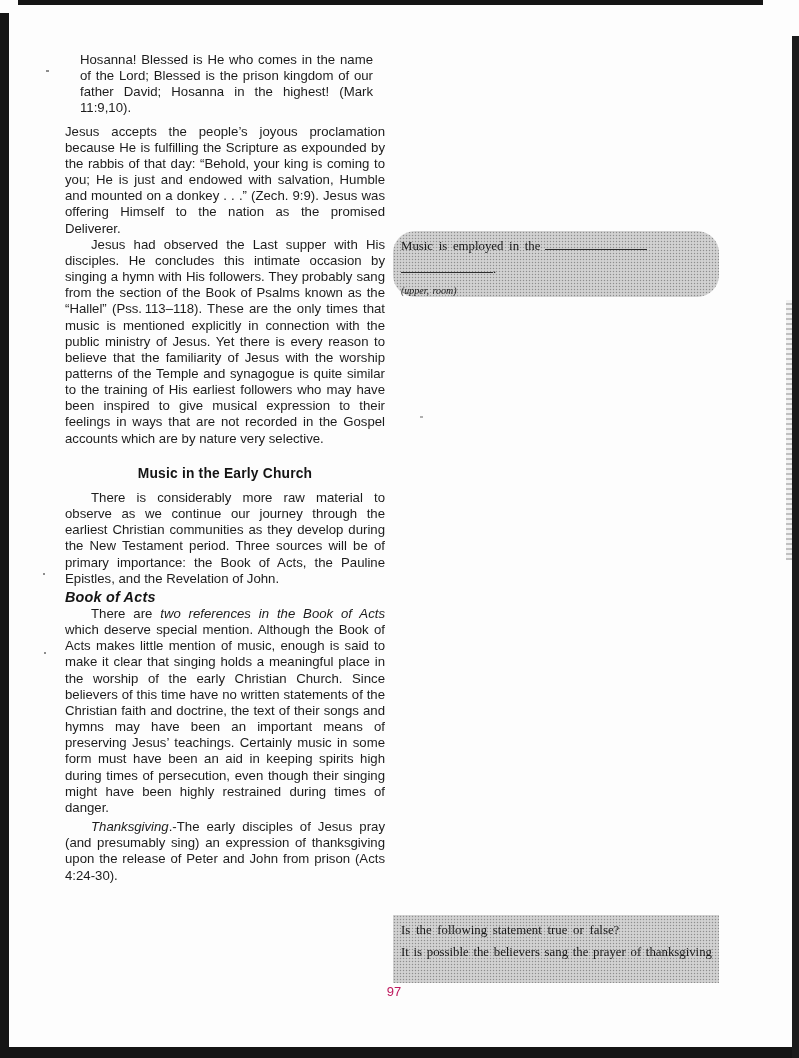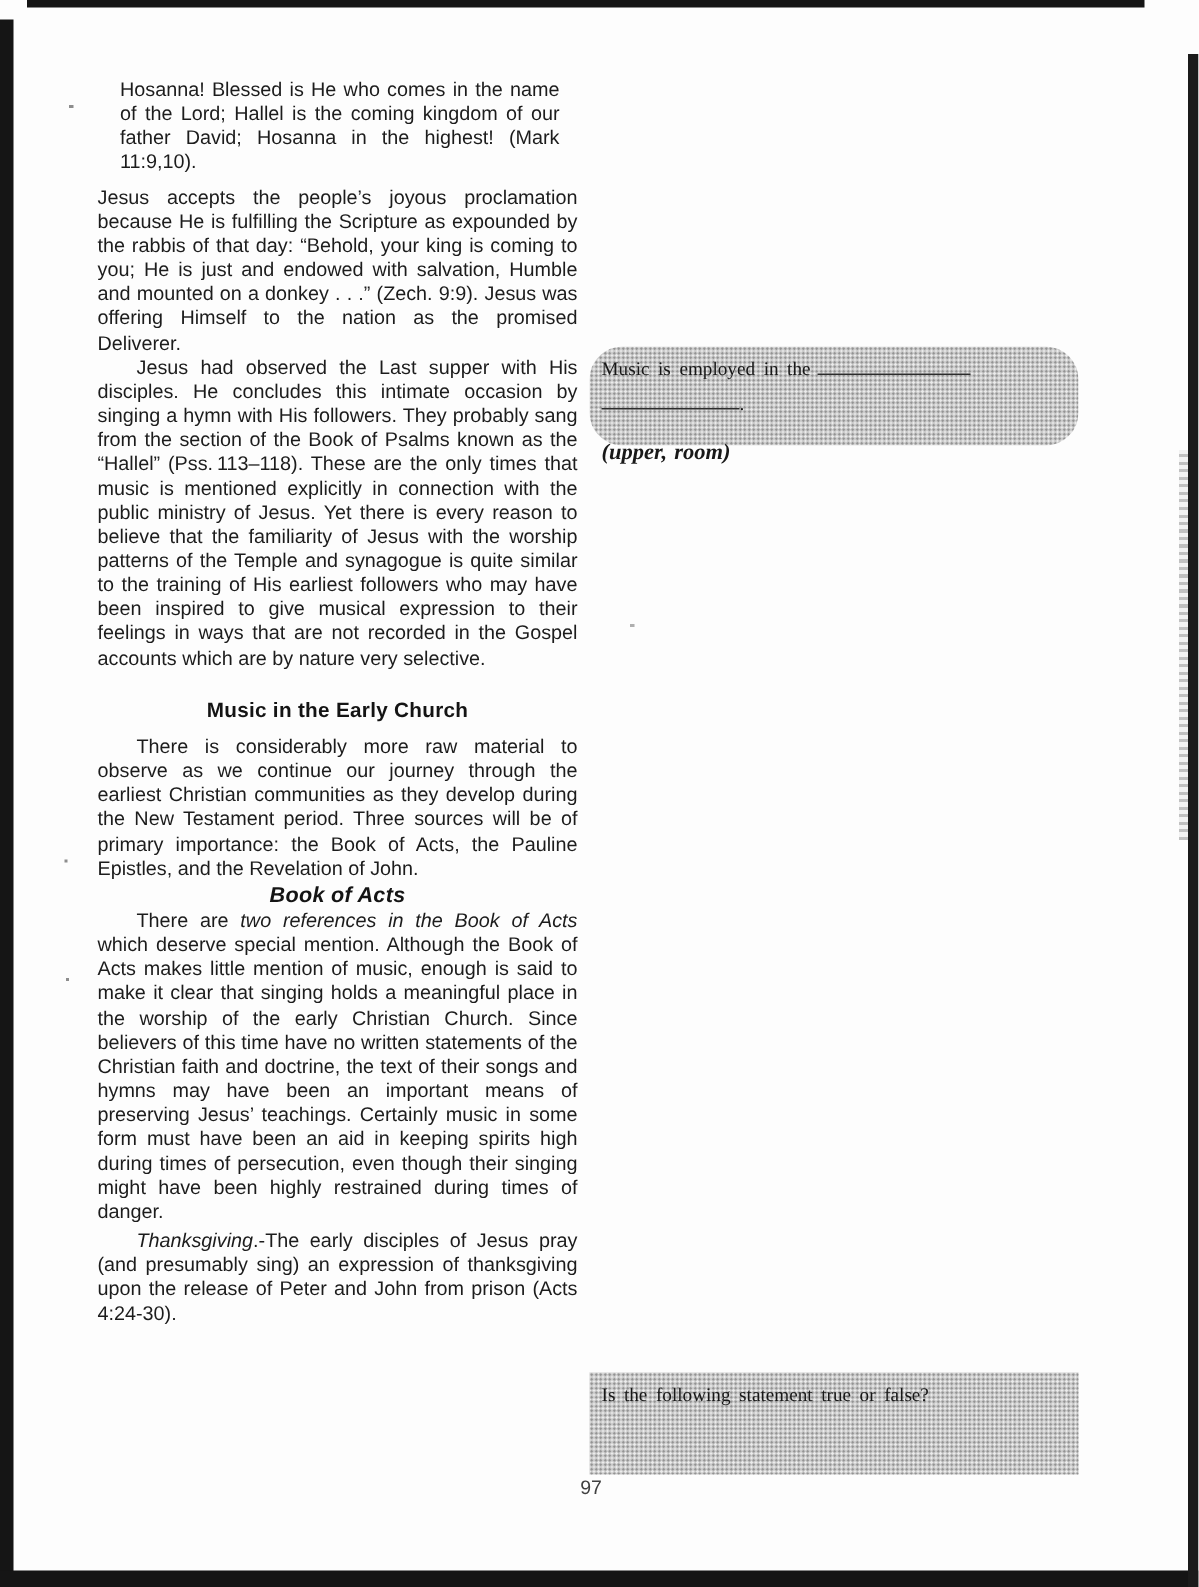--- a/index.html
+++ b/index.html
@@ -26,21 +26,21 @@
   }
   .column blockquote{margin:0 12px 7px 15px;text-align:justify;}
   .column p{margin:0;text-indent:26px;}
   .column p.noindent{text-indent:0;}
   .column p.gap-top{margin-top:3px;}
   .column h2{
     font-size:13.8px;font-weight:bold;text-align:center;text-indent:0;
     margin:19px 0 8px;letter-spacing:.2px;color:#141414;
   }
   .column h3{
-    font-size:14.4px;font-weight:bold;font-style:italic;text-align:center;
+    font-size:14.4px;font-weight:bold;font-style:italic;text-align:left;
     margin:2px 0 1px;text-indent:0;color:#141414;letter-spacing:.2px;
   }
   .column i{font-style:italic;}
 
   
   .graybox{
     position:absolute;left:393px;width:326px;box-sizing:border-box;
     background-color:#c9c9c9;
     background-image:
       radial-gradient(#8e8e8e .6px, rgba(0,0,0,0) .75px),
@@ -51,28 +51,28 @@
     color:#181818;font-size:12.8px;line-height:15px;
   }
   #box1{top:231px;height:66px;padding:7px 8px 0;border-radius:22px;}
   #box2{top:915px;height:68px;padding:8px 8px 0;}
   .box-line{white-space:nowrap;}
   #box1 .l1{word-spacing:2.5px;}
   #box1 .l1 .blank{width:102px;margin-left:5px;}
   #box1 .l2{margin-top:7px;}
   #box1 .l2 .blank{width:92px;}
   .blank{display:inline-block;height:11px;border-bottom:1px solid #2c2c2c;}
-  .hint{font-style:italic;font-weight:bold;font-size:15px;margin-top:18px;word-spacing:1px;}
+  .hint{font-style:italic;font-weight:normal;font-size:10px;margin-top:6px;word-spacing:1px;}
   #box2 .q1{word-spacing:2.5px;}
   #box2 .q2{margin-top:7px;word-spacing:1.5px;}
 
   
   .pagenum{
     position:absolute;left:0;top:984px;width:788px;text-align:center;
-    font-size:13px;color:#404040;
+    font-size:13px;color:#be185d;
   }
 
   
   .speck{position:absolute;background:#8d8d8d;}
   #sp1{left:46px;top:70px;width:3px;height:2px;}
   #sp2{left:43px;top:573px;width:2px;height:2px;}
   #sp3{left:44px;top:652px;width:2px;height:2px;}
   #sp4{left:420px;top:416px;width:3px;height:2px;opacity:.7;}
 </style>
 </head>
@@ -85,21 +85,21 @@
   <div class="b-bottom"></div>
   <div class="b-right"></div>
   <div class="b-right-noise"></div>
 
   <div class="speck" id="sp1"></div>
   <div class="speck" id="sp2"></div>
   <div class="speck" id="sp3"></div>
   <div class="speck" id="sp4"></div>
 
   <main class="column">
-    <blockquote>Hosanna! Blessed is He who comes in the name of the Lord; Hallel is the coming kingdom of our father David; Hosanna in the highest! (Mark 11:9,10).</blockquote>
+    <blockquote>Hosanna! Blessed is He who comes in the name of the Lord; Blessed is the prison kingdom of our father David; Hosanna in the highest! (Mark 11:9,10).</blockquote>
 
     <p class="noindent">Jesus accepts the people’s joyous proclamation because He is fulfilling the Scripture as expounded by the rabbis of that day: “Behold, your king is coming to you; He is just and endowed with salvation, Humble and mounted on a donkey . . .” (Zech. 9:9). Jesus was offering Himself to the nation as the promised Deliverer.</p>
 
 
     <p>Jesus had observed the Last supper with His disciples. He concludes this intimate occasion by singing a hymn with His followers. They probably sang from the section of the Book of Psalms known as the “Hallel” (Pss. 113–118). These are the only times that music is mentioned explicitly in connection with the public ministry of Jesus. Yet there is every reason to believe that the familiarity of Jesus with the worship patterns of the Temple and synagogue is quite similar to the training of His earliest followers who may have been inspired to give musical expression to their feelings in ways that are not recorded in the Gospel accounts which are by nature very selective.</p>
 
     <h2>Music in the Early Church</h2>
 
     <p>There is considerably more raw material to observe as we continue our journey through the earliest Christian communities as they develop during the New Testament period. Three sources will be of primary importance: the Book of Acts, the Pauline Epistles, and the Revelation of John.</p>
 
@@ -111,17 +111,18 @@
   </main>
 
   <aside class="graybox" id="box1">
     <div class="box-line l1"><span>Music is employed in the</span><span class="blank"></span></div>
     <div class="box-line l2"><span class="blank"></span><span>.</span></div>
     <div class="hint">(upper, room)</div>
   </aside>
 
   <aside class="graybox" id="box2">
     <div class="box-line q1">Is the following statement true or false?</div>
+    <div class="box-line q2">It is possible the believers sang the prayer of thanksgiving</div>
   </aside>
 
   <div class="pagenum">97</div>
 
 </div>
 
 </body></html>

